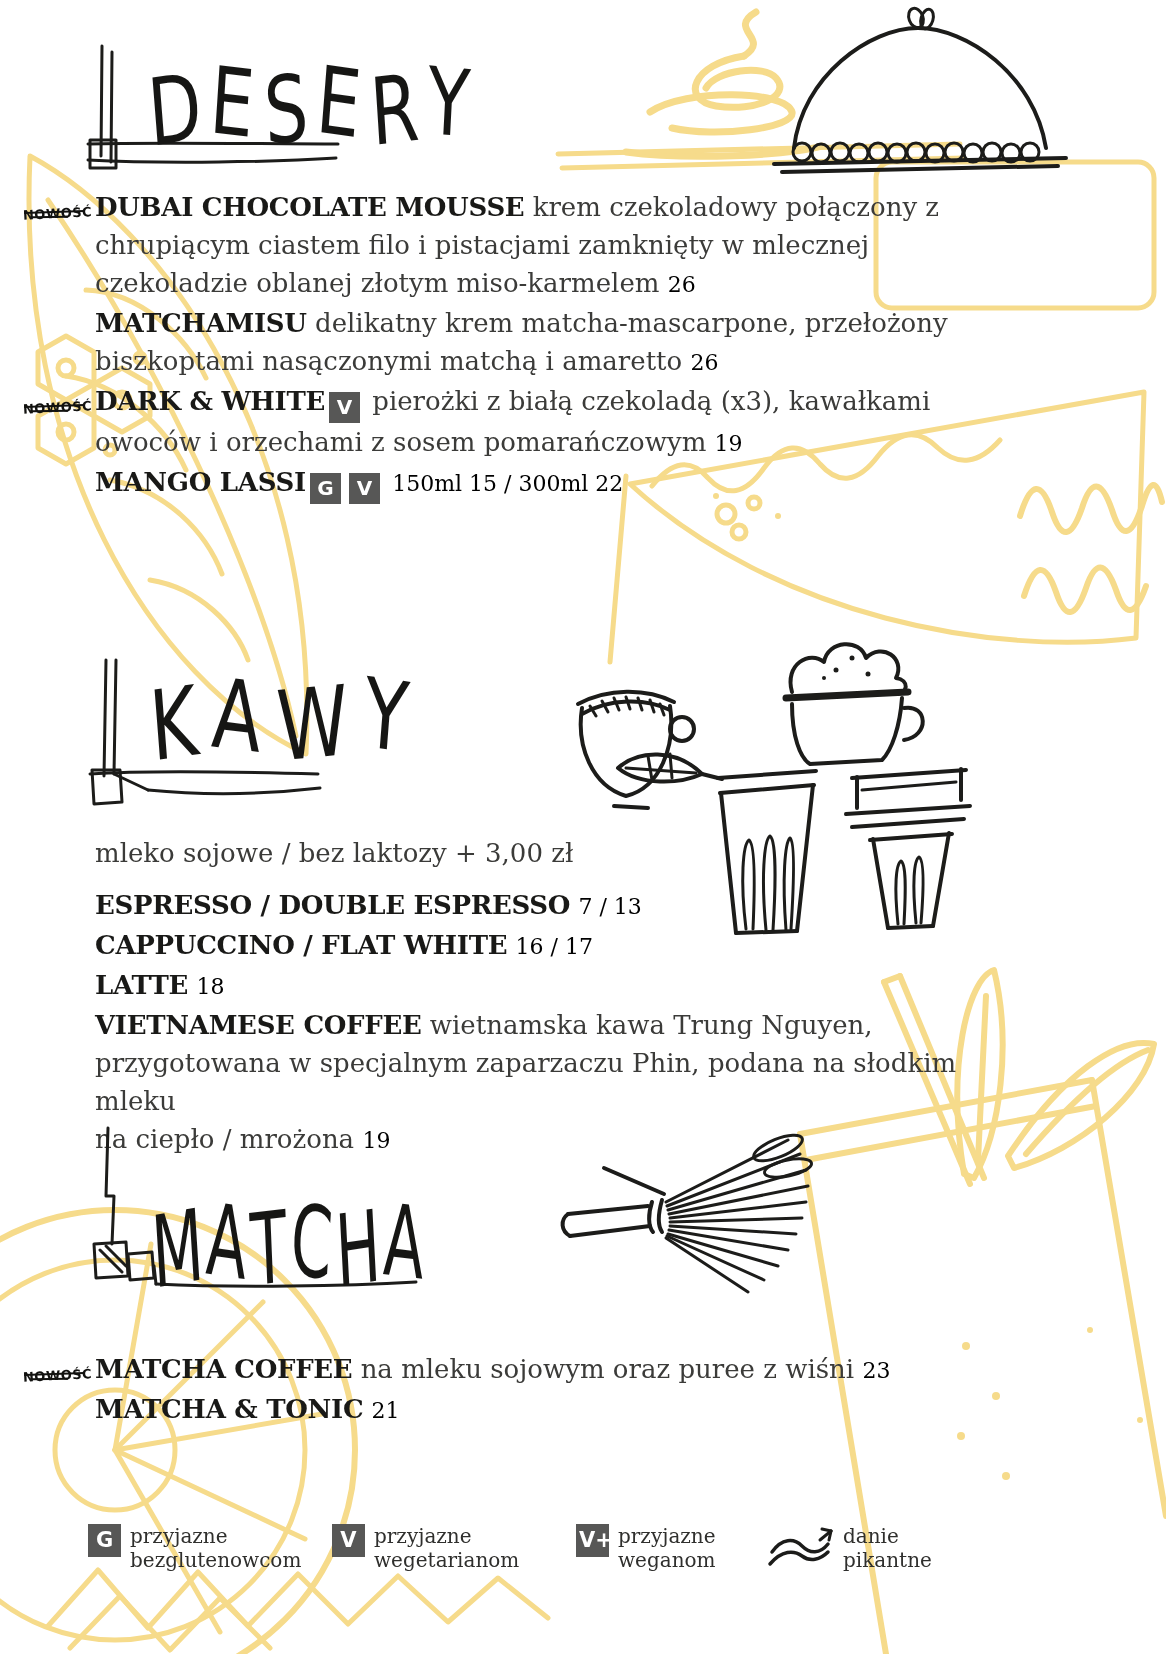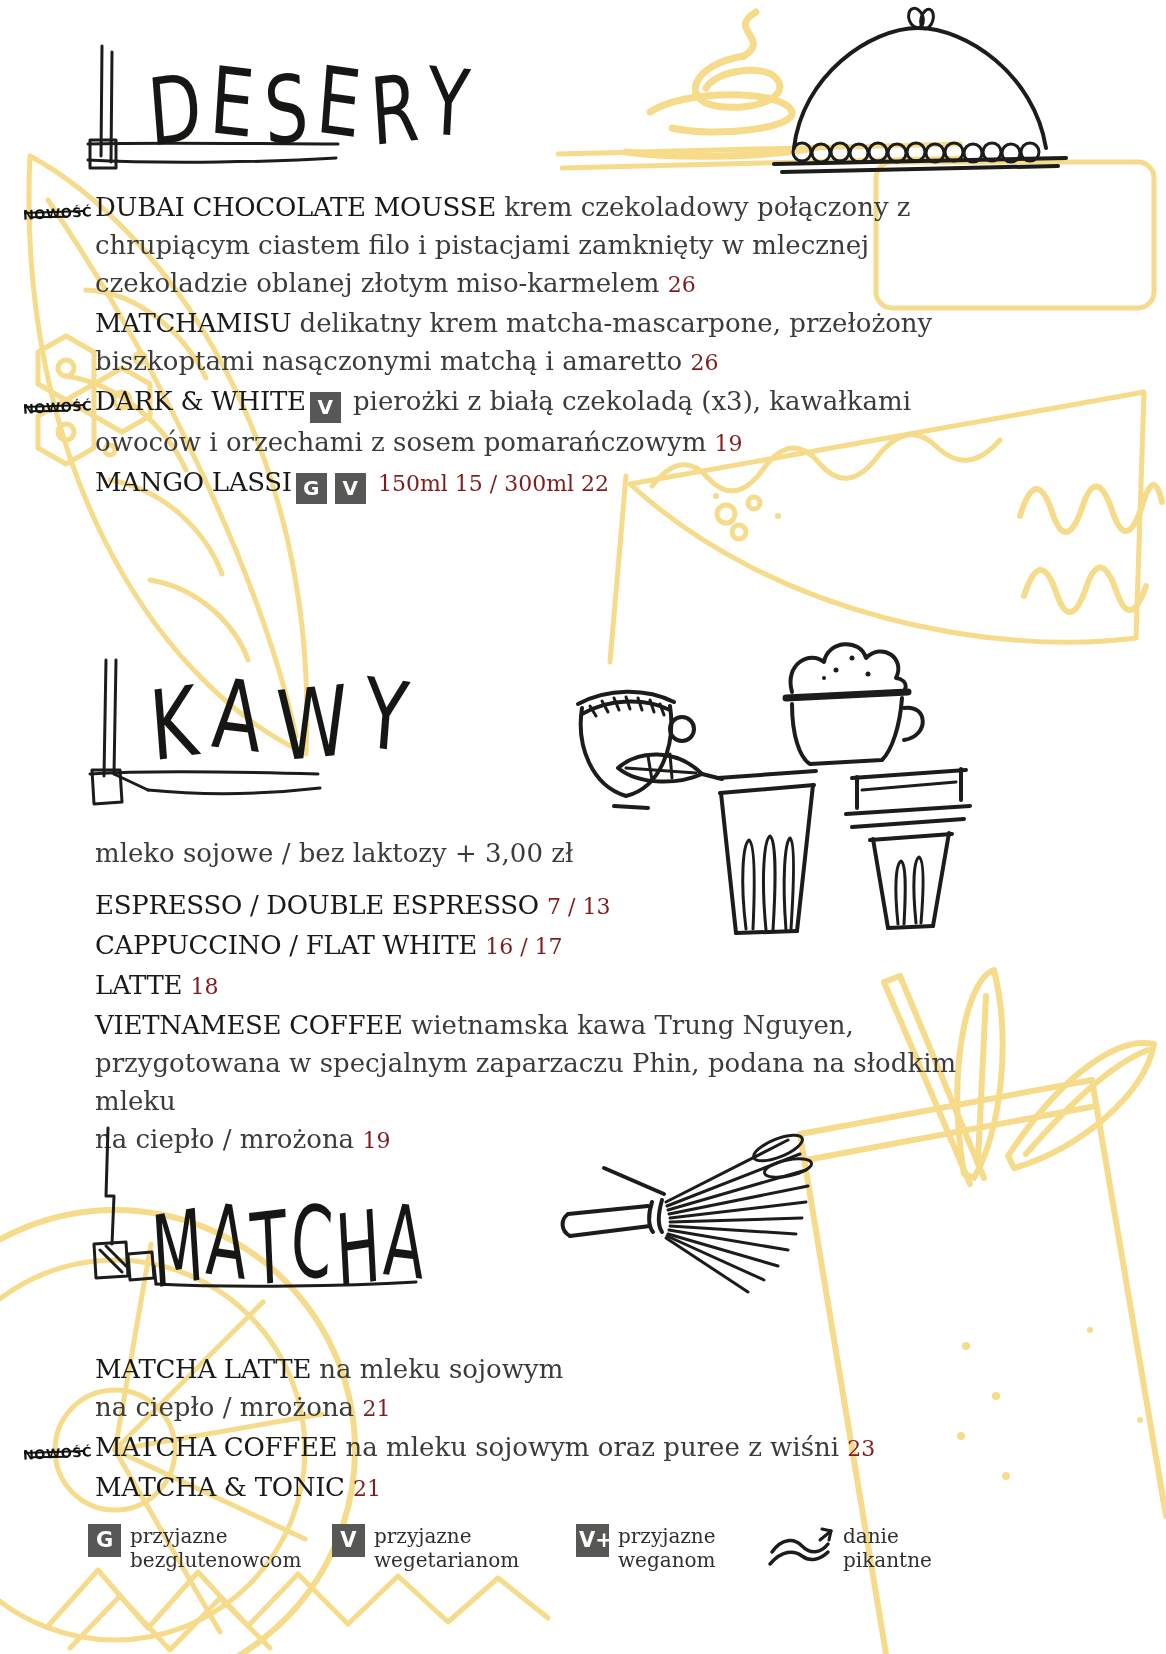--- a/index.html
+++ b/index.html
@@ -24,23 +24,23 @@
 
   .hand-title{position:absolute;font-family:"DejaVu Sans", sans-serif;color:#161614;white-space:nowrap;transform-origin:left top;font-weight:400}
   .title-desery{font-size:86px;letter-spacing:12px;transform:scale(0.80,1.08)}
   .title-kawy{font-size:92px;letter-spacing:20px;transform:scale(0.78,1.05)}
   .title-matcha{font-size:92px;letter-spacing:6px;transform:scale(0.64,1.08)}
   .hl{display:inline-block}
 
   .items{position:absolute;left:95px;font-size:26px;line-height:38px;color:var(--text)}
   .flow{margin:0}
   .item{position:relative}
-  .item-name{font-weight:400;color:#191917;letter-spacing:-0.3px}
+  .item-name{font-weight:700;color:#191917;letter-spacing:-0.3px}
   .item-desc{color:var(--text)}
-  .item-price{color:#7f1d1d;font-size:22px}
+  .item-price{color:#000000;font-size:22px}
   .note{position:absolute;left:95px;font-size:26px;color:var(--text)}
 
   .badge{display:inline-block;min-width:31px;height:31px;padding:0 3px;background:var(--badge-bg);color:#fff;
          font-family:"DejaVu Sans", sans-serif;font-weight:700;font-size:20px;line-height:31px;text-align:center;
          vertical-align:-4px;margin:0 4px}
   .nowosc{position:absolute;left:-72px;top:2px;width:66px;text-align:center}
   .nowosc-text{display:inline-block;font-family:"DejaVu Sans", sans-serif;font-weight:700;font-size:13px;
                letter-spacing:0.5px;color:#121210;transform:rotate(-3deg)}
   .nl{position:absolute;border-top:2.5px solid #121210;height:0}
   .nl1{left:1px;top:21px;width:60px;transform:rotate(-2deg)}
@@ -303,24 +303,20 @@
     <path class="k3" d="M42,128 L66,126 L68,152 L44,154 Z"></path>
     <path class="k3" d="M14,124 L36,146"></path>
     <path class="k3" d="M20,120 L40,140"></path>
     <path class="k3" d="M68,140 L70,158"></path>
     <path class="k3" d="M70,158 C150,162 260,160 330,156"></path>
   </svg>
   <h1 class="hand-title title-matcha hand" style="left:152px;top:1188px"><span class="hl" style="transform: rotate(-6deg) translateY(3px);">M</span><span class="hl" style="transform: rotate(5deg) translateY(-3px);">A</span><span class="hl" style="transform: rotate(-4deg) translateY(3px);">T</span><span class="hl" style="transform: rotate(6deg) translateY(-3px);">C</span><span class="hl" style="transform: rotate(-5deg) translateY(3px);">H</span><span class="hl" style="transform: rotate(4deg) translateY(-3px);">A</span></h1>
 
   <div class="items" style="top:1350px;width:900px">
     <div class="item">
-      <p class="flow"><span class="item-name">MATCHA LATTE</span> <span class="item-desc">na mleku sojowym</span></p>
-      <p class="flow"><span class="item-desc">na ciepło / mrożona</span> <span class="item-price">21</span></p>
-    </div>
-    <div class="item">
       <span class="nowosc"><span class="nowosc-text">NOWOŚĆ</span><i class="nl nl1"></i><i class="nl nl2"></i></span>
       <p class="flow"><span class="item-name">MATCHA COFFEE</span> <span class="item-desc">na mleku sojowym oraz puree z wiśni</span> <span class="item-price">23</span></p>
     </div>
     <div class="item">
       <p class="flow"><span class="item-name">MATCHA &amp; TONIC</span> <span class="item-price">21</span></p>
     </div>
   </div>
 
   <div class="legend">
     <div class="legend-entry" style="left:88px">

